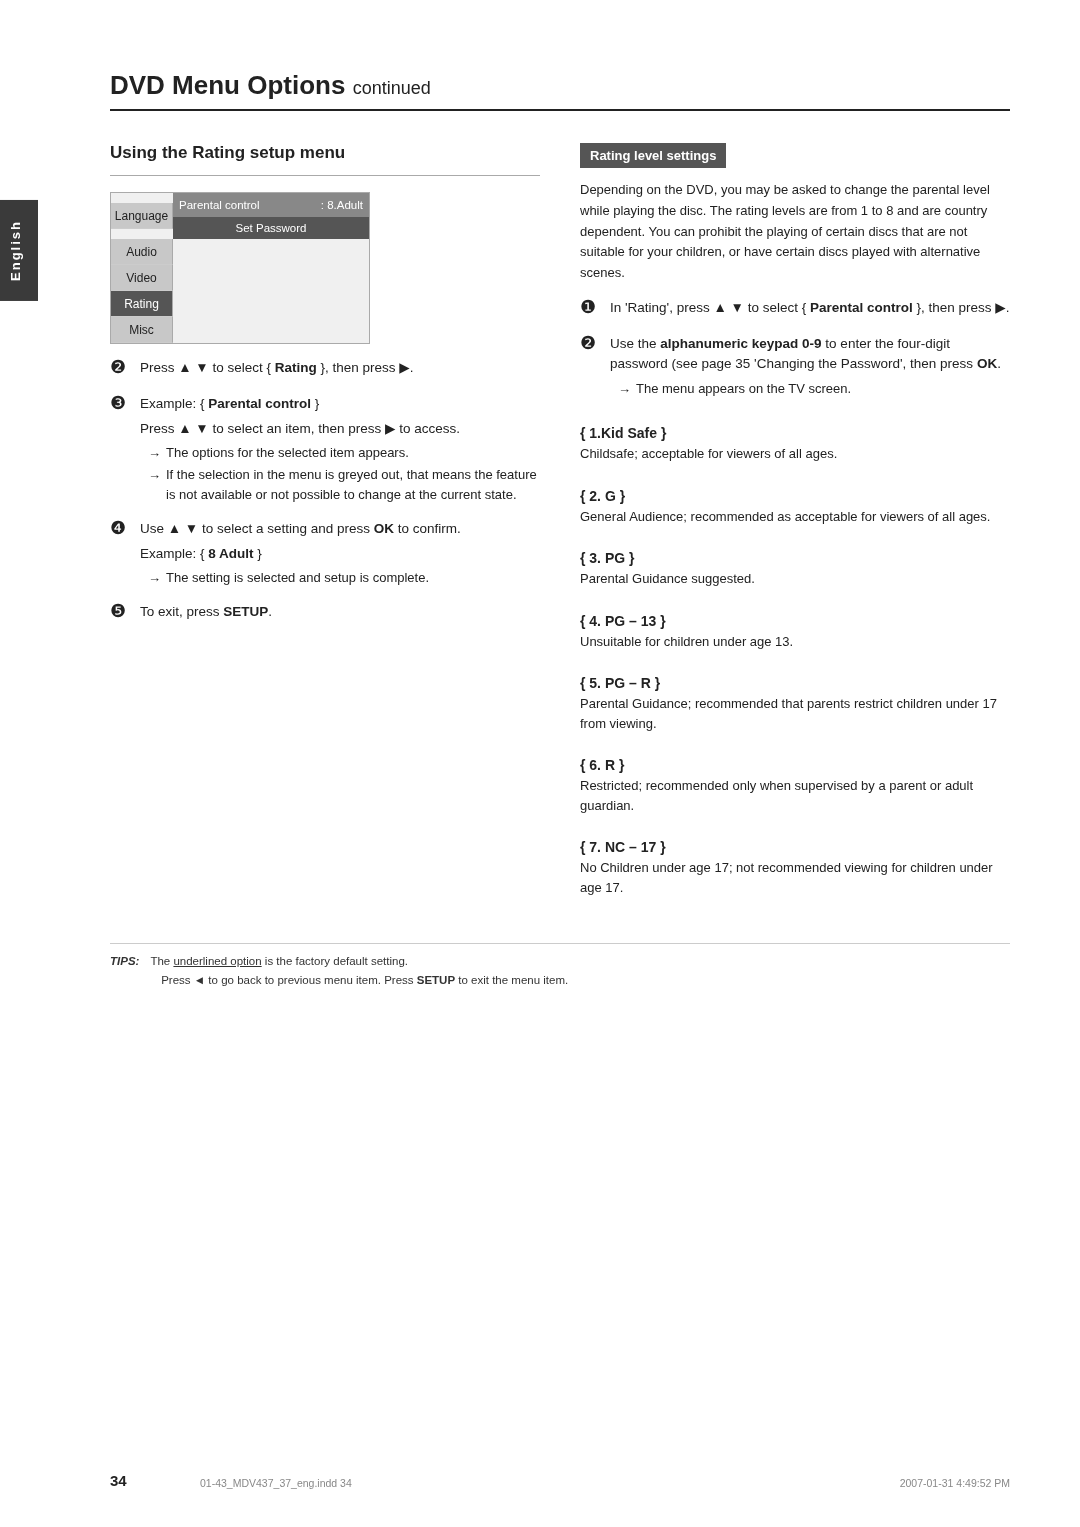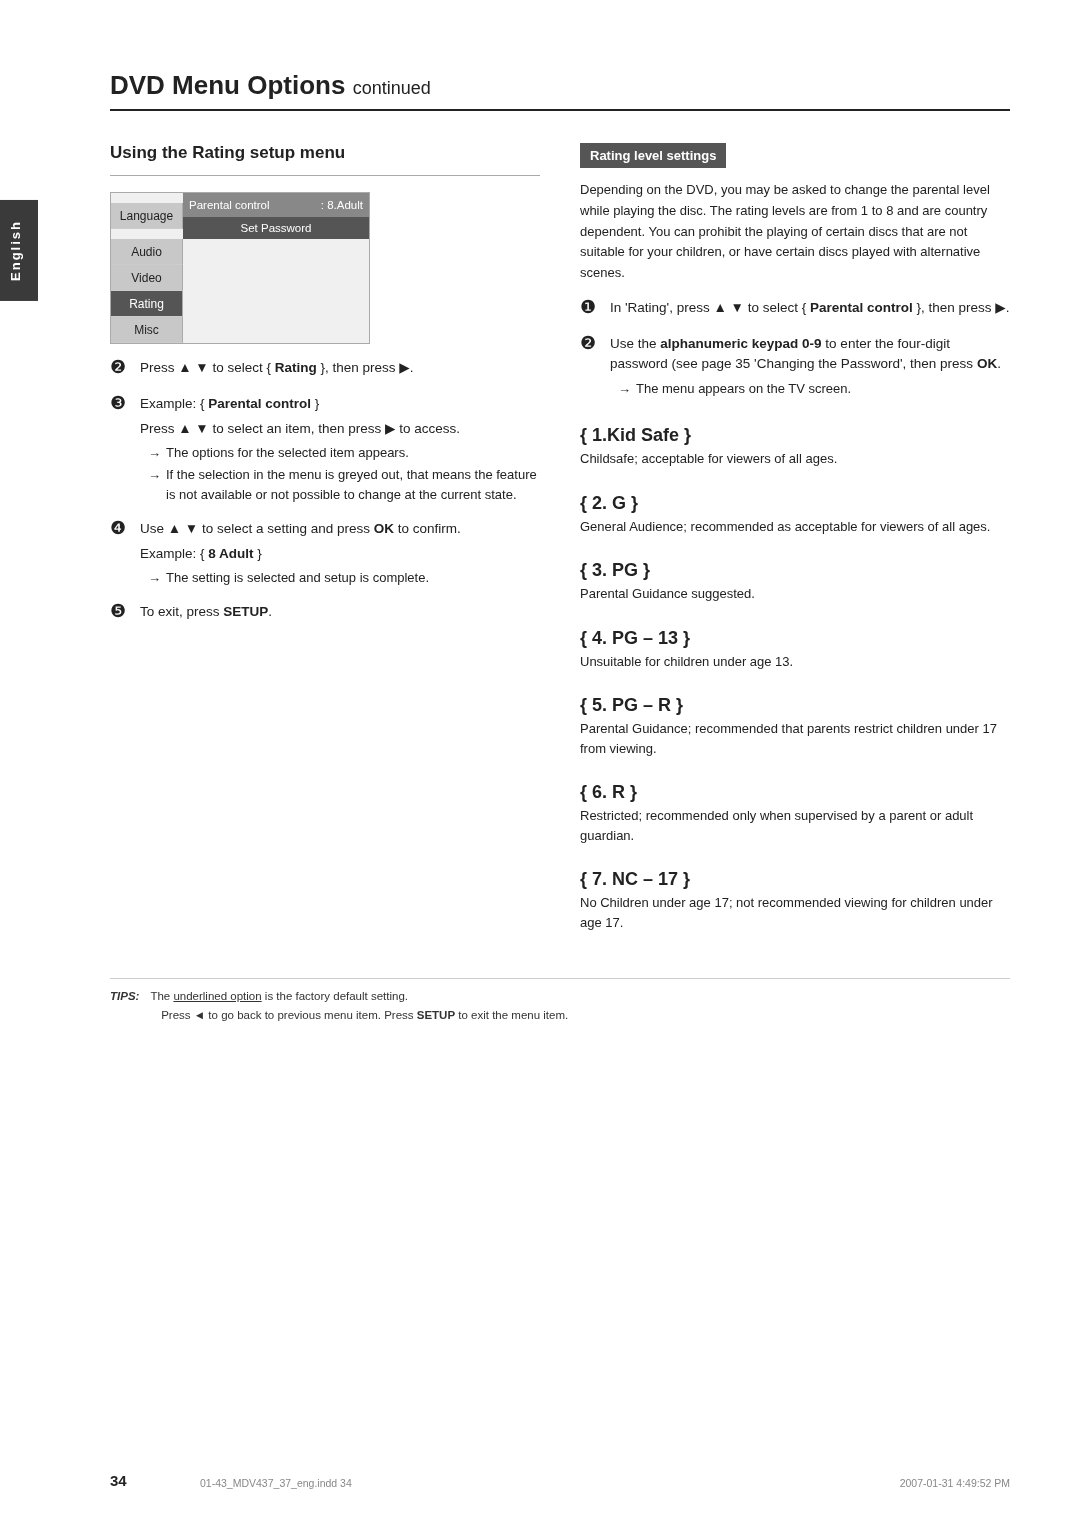--- a/index.html
+++ b/index.html
@@ -131,21 +131,21 @@
       min-width: 200px;
       max-width: 260px;
     }
     .menu-box-row {
       display: flex;
       align-items: center;
     }
     .menu-label-col {
       background: #c8c8c8;
       color: #222;
-      width: 72px;
+      width: 62px;
       min-height: 26px;
       display: flex;
       align-items: center;
       justify-content: center;
       font-size: 12px;
       border-right: 1px solid #aaa;
       border-bottom: 1px solid #ccc;
     }
     .menu-label-col.selected {
       background: #555;
@@ -177,21 +177,21 @@
 
     
     .bold { font-weight: bold; }
     .underline { text-decoration: underline; }
 
     
     .rating-sub {
       margin-bottom: 10px;
     }
     .rating-sub-title {
-      font-size: 18px;
+      font-size: 14px;
       font-weight: bold;
       margin-bottom: 3px;
       margin-top: 24px;
     }
     .rating-sub-desc {
       font-size: 13px;
       line-height: 1.5;
       margin-bottom: 2px;
     }
 

